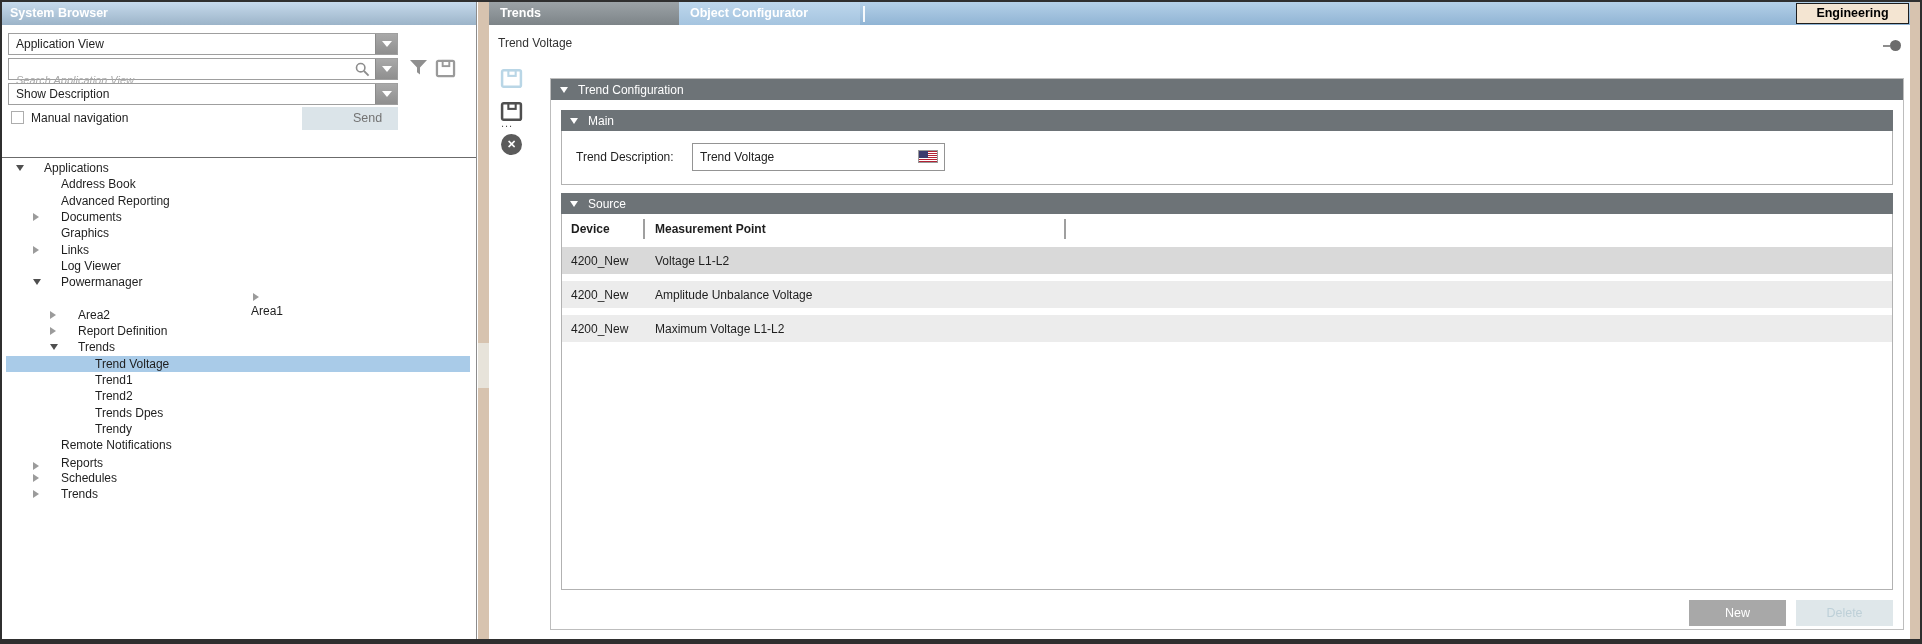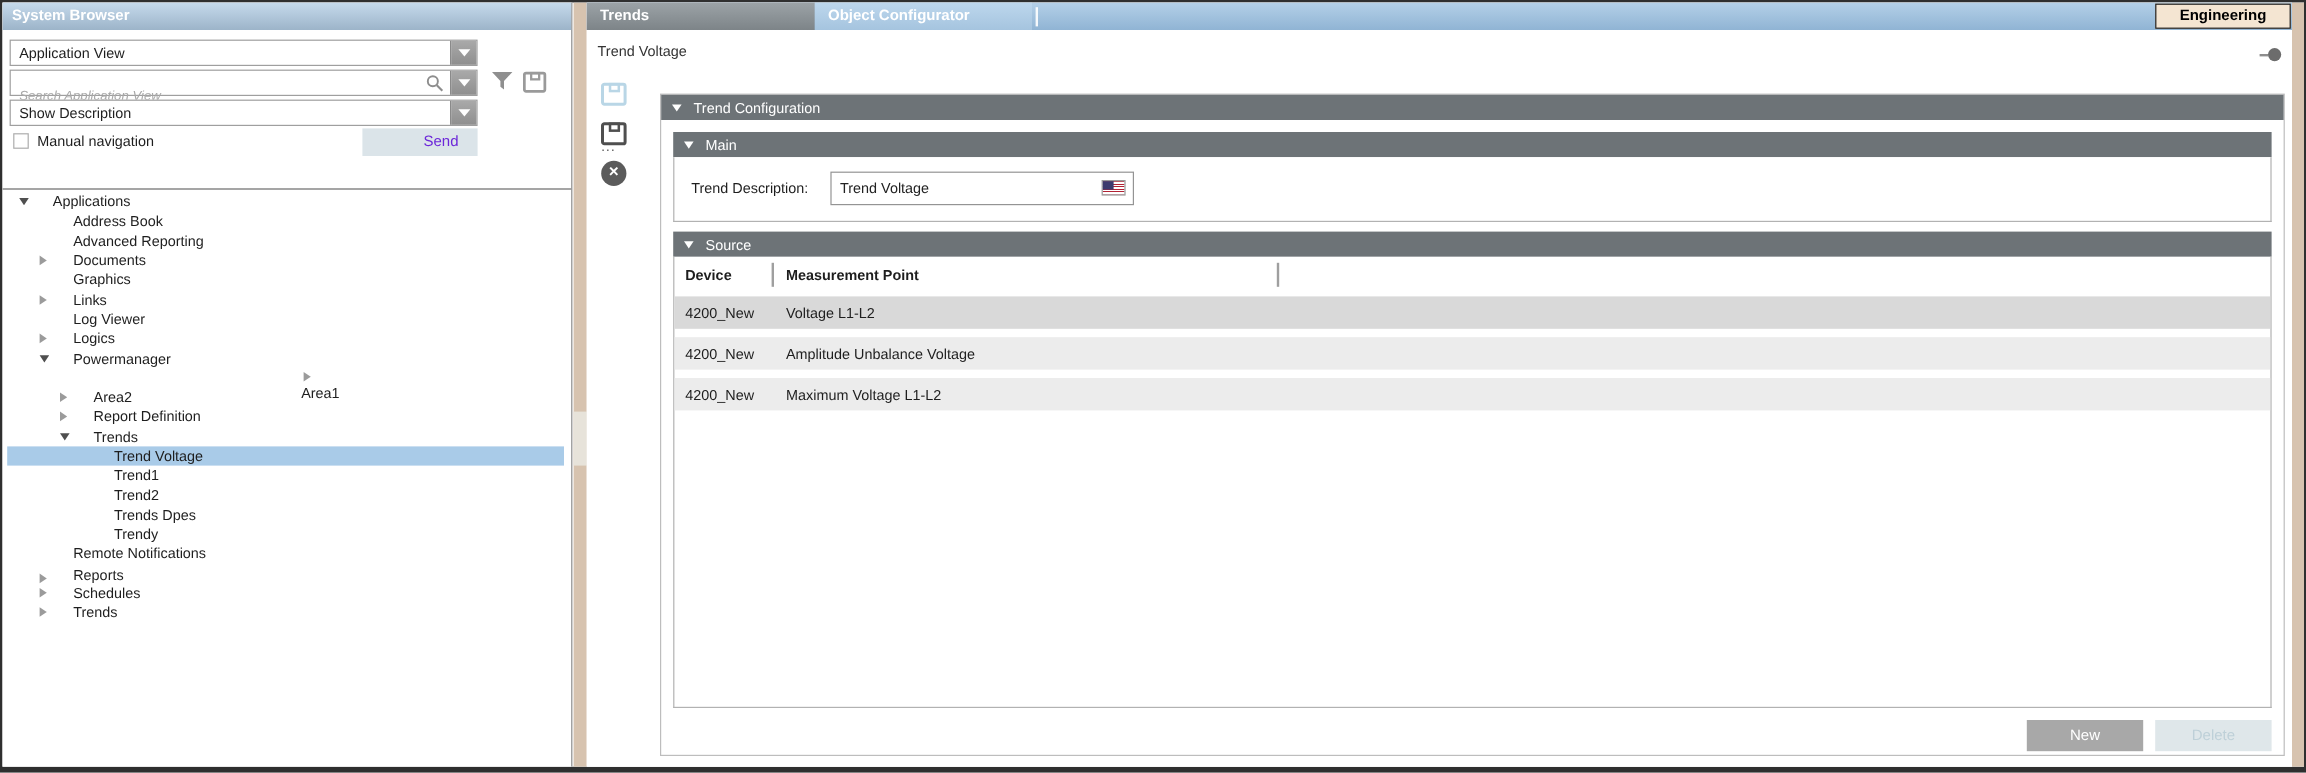--- a/index.html
+++ b/index.html
@@ -24,21 +24,21 @@
     padding-left:7px; font-family:"Liberation Sans",sans-serif; font-size:11px; color:#737373; background:transparent;margin-top:11px; }
   #search-box input::placeholder { color:#a9a9a9; font-style:italic; }
   .magnifier { position:absolute; right:27px; top:3px; }
   #dd-show { top:81px; }
   .lp-icon { position:absolute; top:57px; }
   #filter-icon { left:407px; }
   #save-filter-icon { left:433px; }
   .checkbox { position:absolute; left:9px; top:109px; width:13px; height:13px; border:1px solid #adadad; background:#fff; }
   .cb-label { position:absolute; left:29px; top:109px; }
   .send-btn { position:absolute; left:300px; top:105px; width:96px; height:23px; background:#dbe4e9;
-    color:#6d28d9; text-align:center; line-height:23px; border:none; font-size:12.5px;padding-left:35px; }
+    color:#737373; text-align:center; line-height:23px; border:none; font-size:12.5px;padding-left:35px; }
   .lp-sep { position:absolute; left:0; top:155px; width:100%; height:1px; background:#6b6b6b; }
   .tree { position:absolute; left:0; top:158px; right:0; bottom:0; overflow:hidden; }
   .tree-row { height:16.3px; display:flex; align-items:center; margin:0 6px 0 4px; cursor:default; }
   .tree-row.selected { background:#a9cbe8; }
   .tri-slot { width:14px; display:flex; align-items:center; flex:0 0 14px; }
   .tri-down { width:0; height:0; border-left:4.5px solid transparent; border-right:4.5px solid transparent; border-top:6.5px solid #4f4f4f; }
   .tri-right { width:0; height:0; border-top:4.5px solid transparent; border-bottom:4.5px solid transparent; border-left:6.5px solid #9b9b9b; }
   .tree-label { margin-left:14px; white-space:nowrap; }
 
   
@@ -183,26 +183,20 @@
         </div>
         <div class="tree-row" style="padding-left: 27px;">
           <span class="tri-slot">
             <span class="tri-right"></span>
           </span>
           <span class="tree-label">Links</span>
         </div>
         <div class="tree-row" style="padding-left: 27px;">
           <span class="tri-slot"></span>
           <span class="tree-label">Log Viewer</span>
-        </div>
-        <div class="tree-row" style="padding-left: 27px;">
-          <span class="tri-slot">
-            <span class="tri-right"></span>
-          </span>
-          <span class="tree-label">Logics</span>
         </div>
         <div class="tree-row" style="padding-left: 27px;">
           <span class="tri-slot">
             <span class="tri-down"></span>
           </span>
           <span class="tree-label">Powermanager</span>
         </div>
         <div class="tree-row" style="padding-left: 44px; flex-direction: column;">
           <span class="tri-slot">
             <span class="tri-right"></span>

